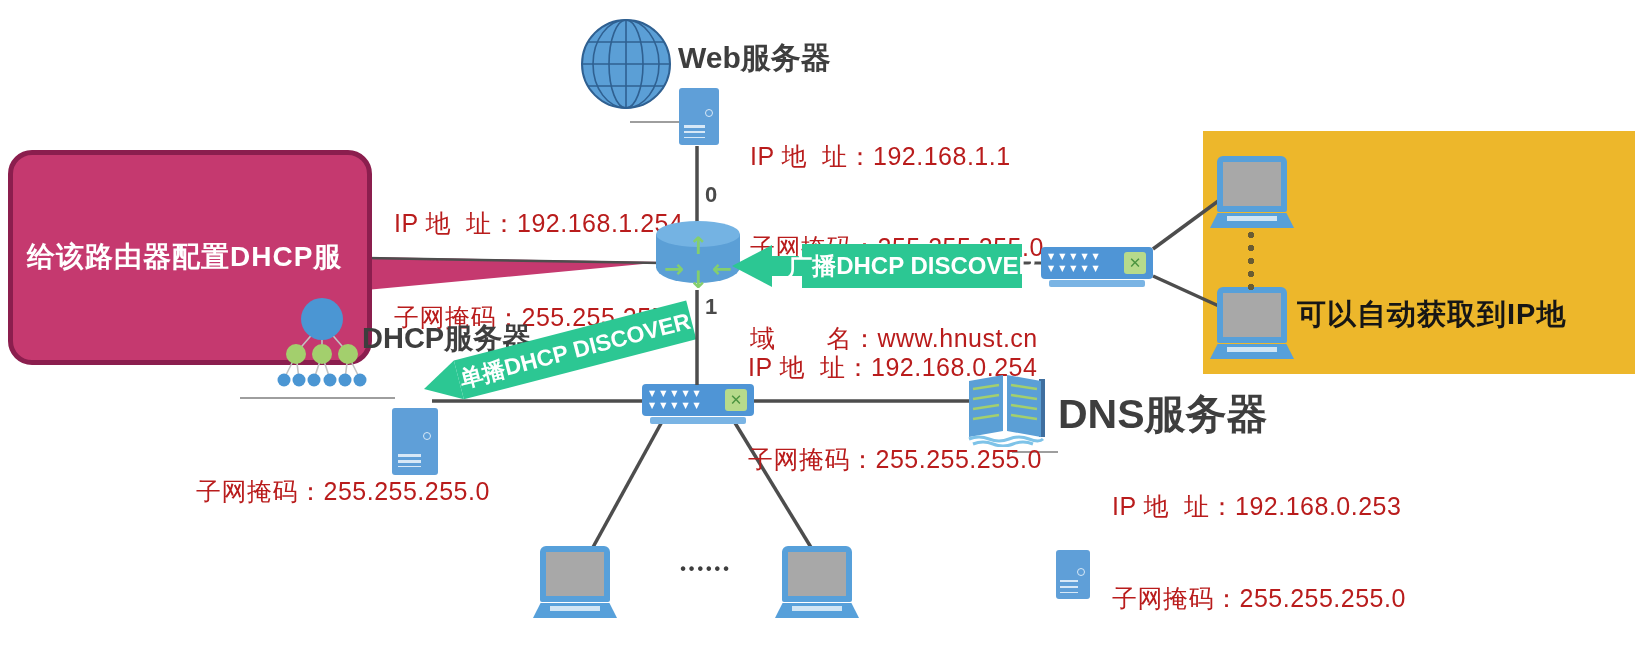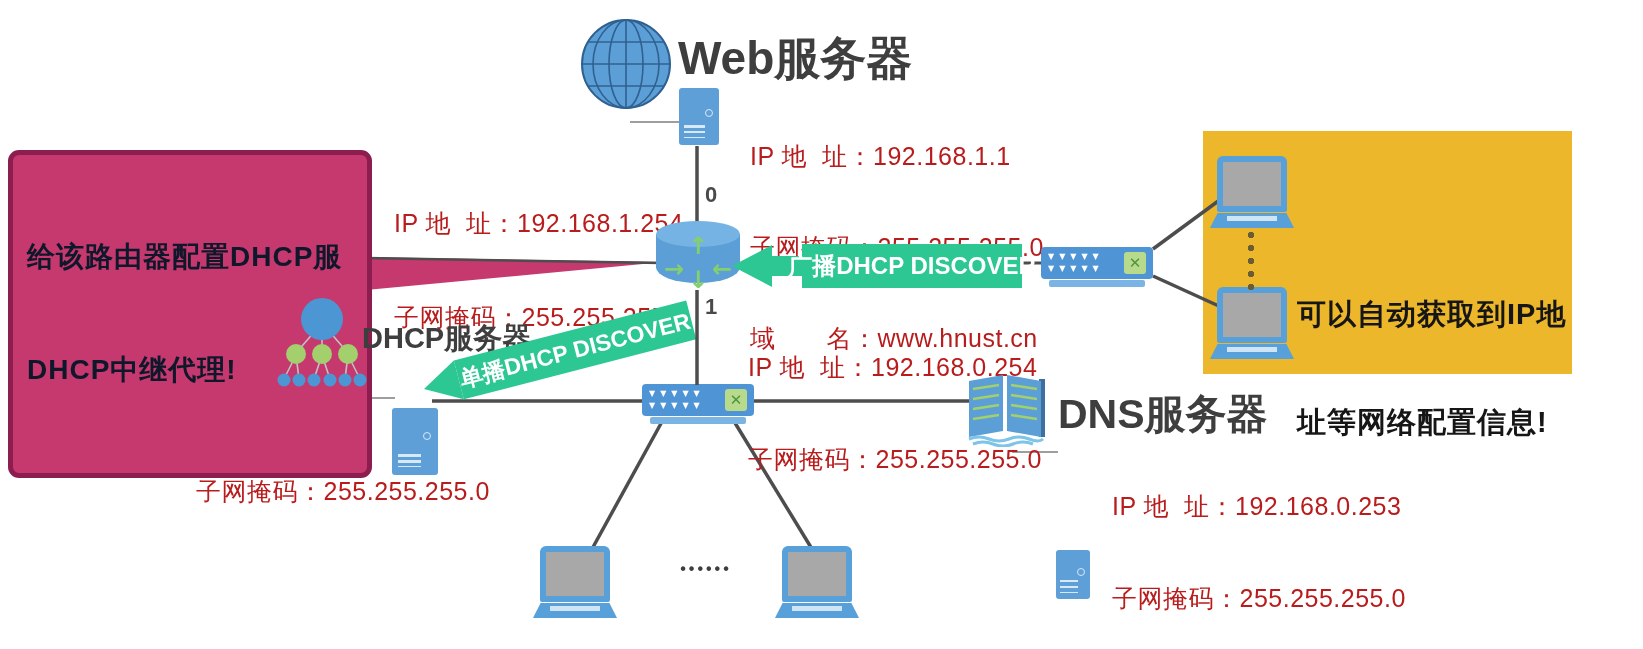--- a/index.html
+++ b/index.html
@@ -9,27 +9,27 @@
   }
   .abs{position:absolute;}
   svg{position:absolute;left:0;top:0;}
   
   .info{font-size:25px;font-weight:normal;color:#b91c1c;white-space:pre;letter-spacing:.5px;z-index:3;}
   .info div{line-height:33px;}
   .title{font-weight:bold;color:#3e3e3e;white-space:pre;z-index:3;}
   
   .callout{
     left:8px;top:150px;width:330px;box-sizing:content-box;
-    background:#c5396f;border:5px solid #8b1e4e;border-radius:11px;
-    padding:7px 10px 9px 14px;color:#0f172a;font-size:28px;line-height:1.35;letter-spacing:1px;
+    background:#c5396f;border:5px solid #8b1e4e;border-radius:24px;
+    padding:7px 10px 9px 14px;color:#ffffff;font-size:28px;line-height:1.35;letter-spacing:1px;
     white-space:pre;z-index:3;
   }
   
   .note{
-    left:1203px;top:131px;width:369px;height:243px;background:#edb72b;z-index:1;
+    left:1203px;top:131px;width:432px;height:243px;background:#edb72b;z-index:1;
   }
   .note-text{position:absolute;left:94px;top:92px;color:#161616;font-size:29px;line-height:1.25;white-space:pre;letter-spacing:1px;}
   .vdots{
     left:1247px;top:229px;width:8px;height:64px;z-index:3;
     background:radial-gradient(circle 3px at 4px 6px,#6a5c33 98%,transparent);
     background-size:8px 13px;
   }
   
   .msg-box{background:#2cc793;color:#fff;display:flex;align-items:center;justify-content:center;
     font-weight:bold;white-space:pre;}
@@ -75,21 +75,20 @@
   .hdots{font-size:16px;letter-spacing:3px;color:#3e3e3e;z-index:3;}
 </style>
 </head>
 <body>
 
 <div class="stage">
 
   <div class="abs note">
     <div class="note-text">
       <div>可以自动获取到IP地</div>
-      <div>址等网络配置信息!</div>
     </div>
   </div>
 
   <svg width="1643" height="649" style="z-index:2">
     <polygon points="366,257 664,262 366,290" fill="#c5396f"></polygon>
     <line x1="366" y1="258" x2="662" y2="263" stroke="#4d4d4d" stroke-width="2.5"></line>
     <line x1="630" y1="122" x2="683" y2="122" stroke="#9e9e9e" stroke-width="2"></line>
     <line x1="697" y1="146" x2="697" y2="226" stroke="#4d4d4d" stroke-width="3.5"></line>
     <line x1="240" y1="398" x2="395" y2="398" stroke="#9e9e9e" stroke-width="2"></line>
     <line x1="432" y1="401" x2="648" y2="401" stroke="#4d4d4d" stroke-width="3.5"></line>
@@ -97,36 +96,35 @@
     <line x1="1012" y1="452" x2="1058" y2="452" stroke="#9e9e9e" stroke-width="2"></line>
     <line x1="664" y1="418" x2="592" y2="549" stroke="#4d4d4d" stroke-width="3.5"></line>
     <line x1="732" y1="418" x2="812" y2="549" stroke="#4d4d4d" stroke-width="3.5"></line>
     <line x1="1153" y1="249" x2="1221" y2="199" stroke="#4d4d4d" stroke-width="3.5"></line>
     <line x1="1153" y1="276" x2="1221" y2="307" stroke="#4d4d4d" stroke-width="3.5"></line>
     <line x1="1020" y1="263" x2="1044" y2="263" stroke="#4d4d4d" stroke-width="3"></line>
   </svg>
 
   <div class="abs callout">
     <div>给该路由器配置DHCP服</div>
-    <div>DHCP中继代理!</div>
   </div>
 
   <svg class="abs" style="left:578px;top:16px;z-index:3" width="96" height="96" viewBox="0 0 96 96">
     <circle cx="48" cy="48" r="44" fill="#5b9fd6" stroke="#2f6091" stroke-width="2"></circle>
     <ellipse cx="48" cy="48" rx="17" ry="44" fill="none" stroke="#2f6091" stroke-width="1.6"></ellipse>
     <ellipse cx="48" cy="48" rx="33" ry="44" fill="none" stroke="#2f6091" stroke-width="1.6"></ellipse>
     <line x1="48" y1="4" x2="48" y2="92" stroke="#2f6091" stroke-width="1.6"></line>
     <line x1="4" y1="48" x2="92" y2="48" stroke="#2f6091" stroke-width="1.6"></line>
     <line x1="10" y1="26" x2="86" y2="26" stroke="#2f6091" stroke-width="1.6"></line>
     <line x1="10" y1="70" x2="86" y2="70" stroke="#2f6091" stroke-width="1.6"></line>
   </svg>
 
   <div class="abs tower" style="left:679px;top:88px;width:40px;height:57px"></div>
 
-  <div class="abs title" style="left:678px;top:28px;font-size:46px">Web服务器</div>
+  <div class="abs title" style="left:678px;top:38px;font-size:30px">Web服务器</div>
   <div class="abs info" style="left:750px;top:82px">
     <div>IP 地  址：192.168.1.1</div>
     <div>子网掩码：255.255.255.0</div>
     <div>域　　名：www.hnust.cn</div>
   </div>
 
   <div class="abs info" style="left:394px;top:147px">
     <div style="line-height:36px">IP 地  址：192.168.1.254</div>
     <div style="line-height:36px">子网掩码：255.255.255.0</div>
   </div>

